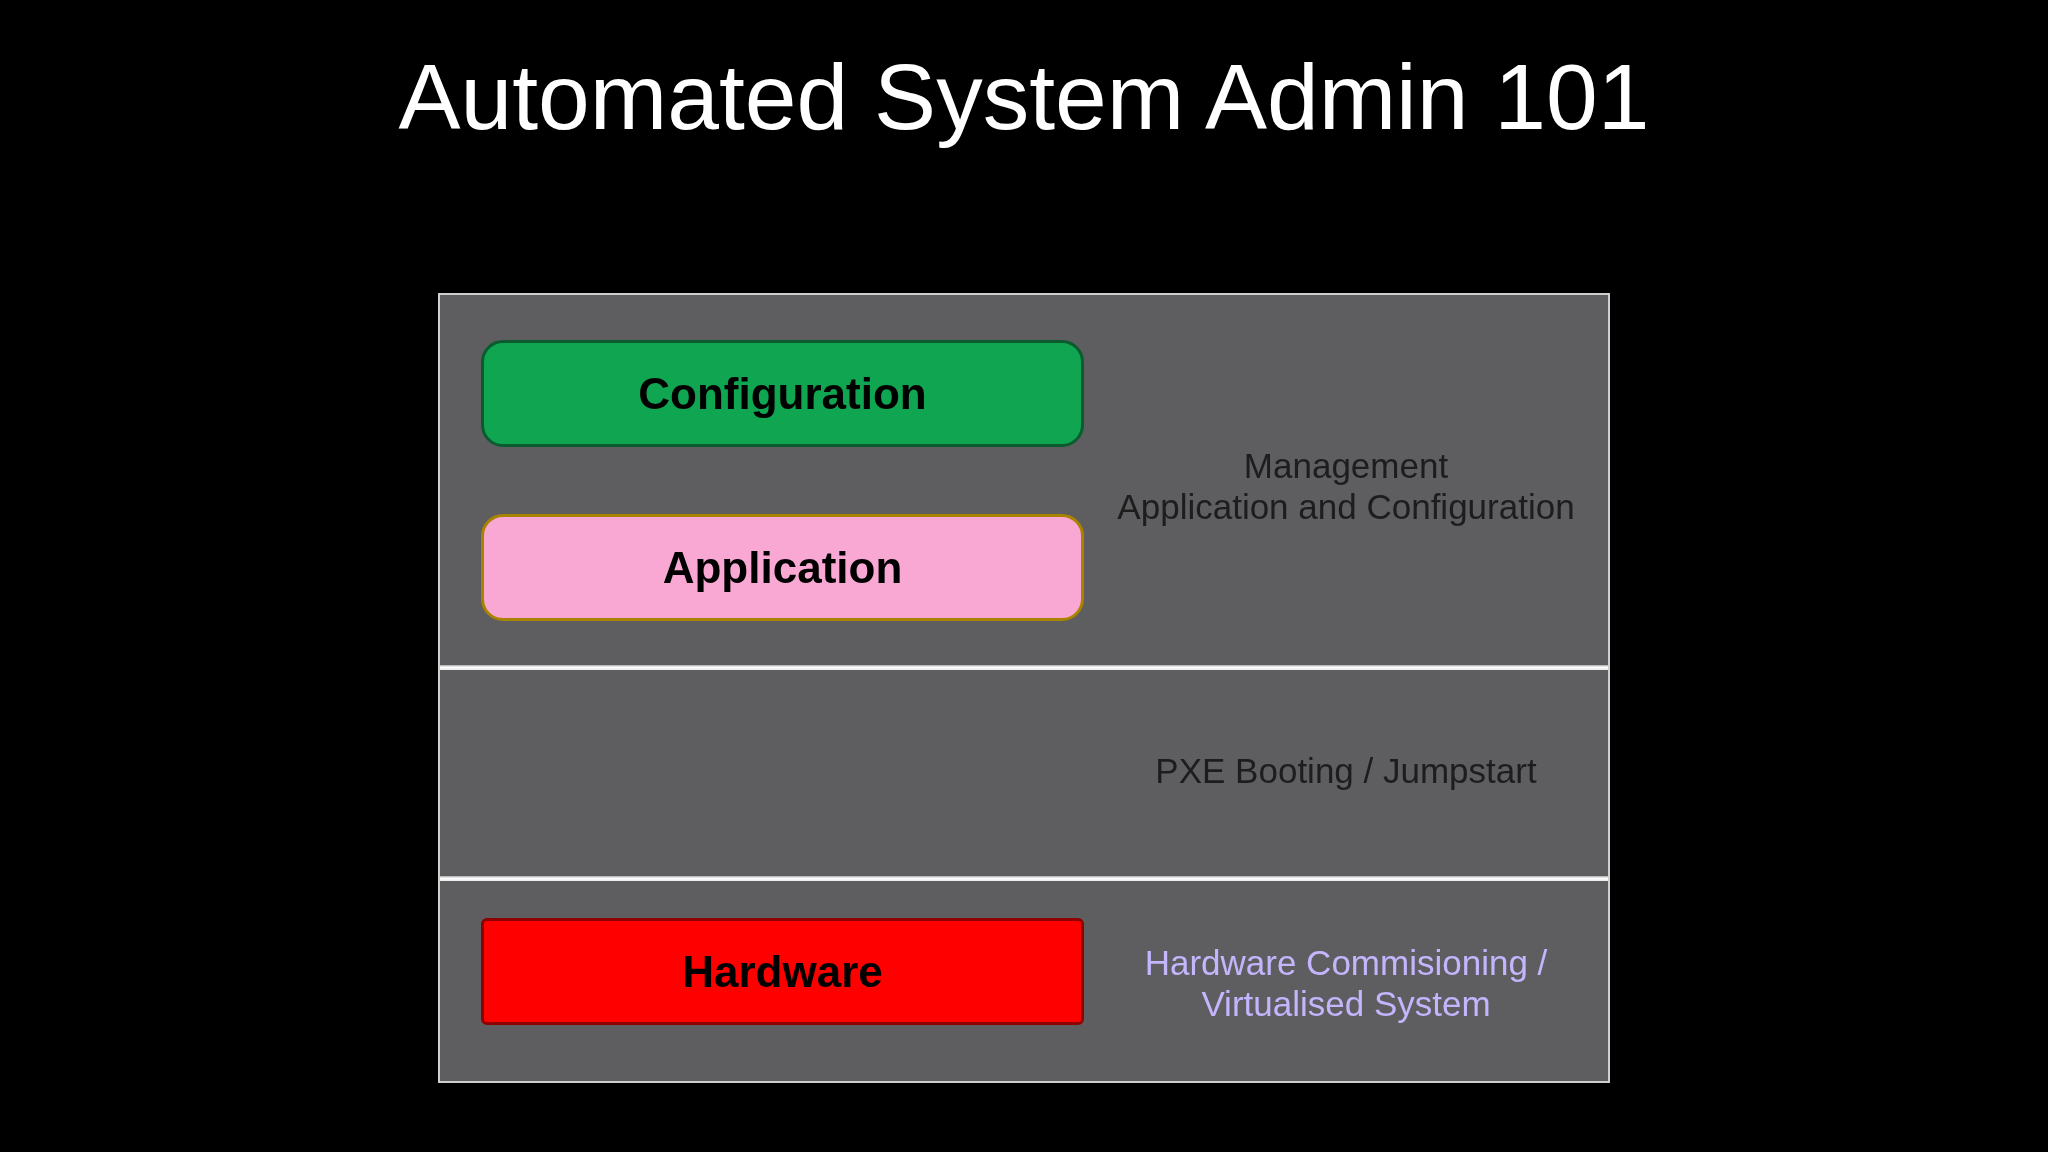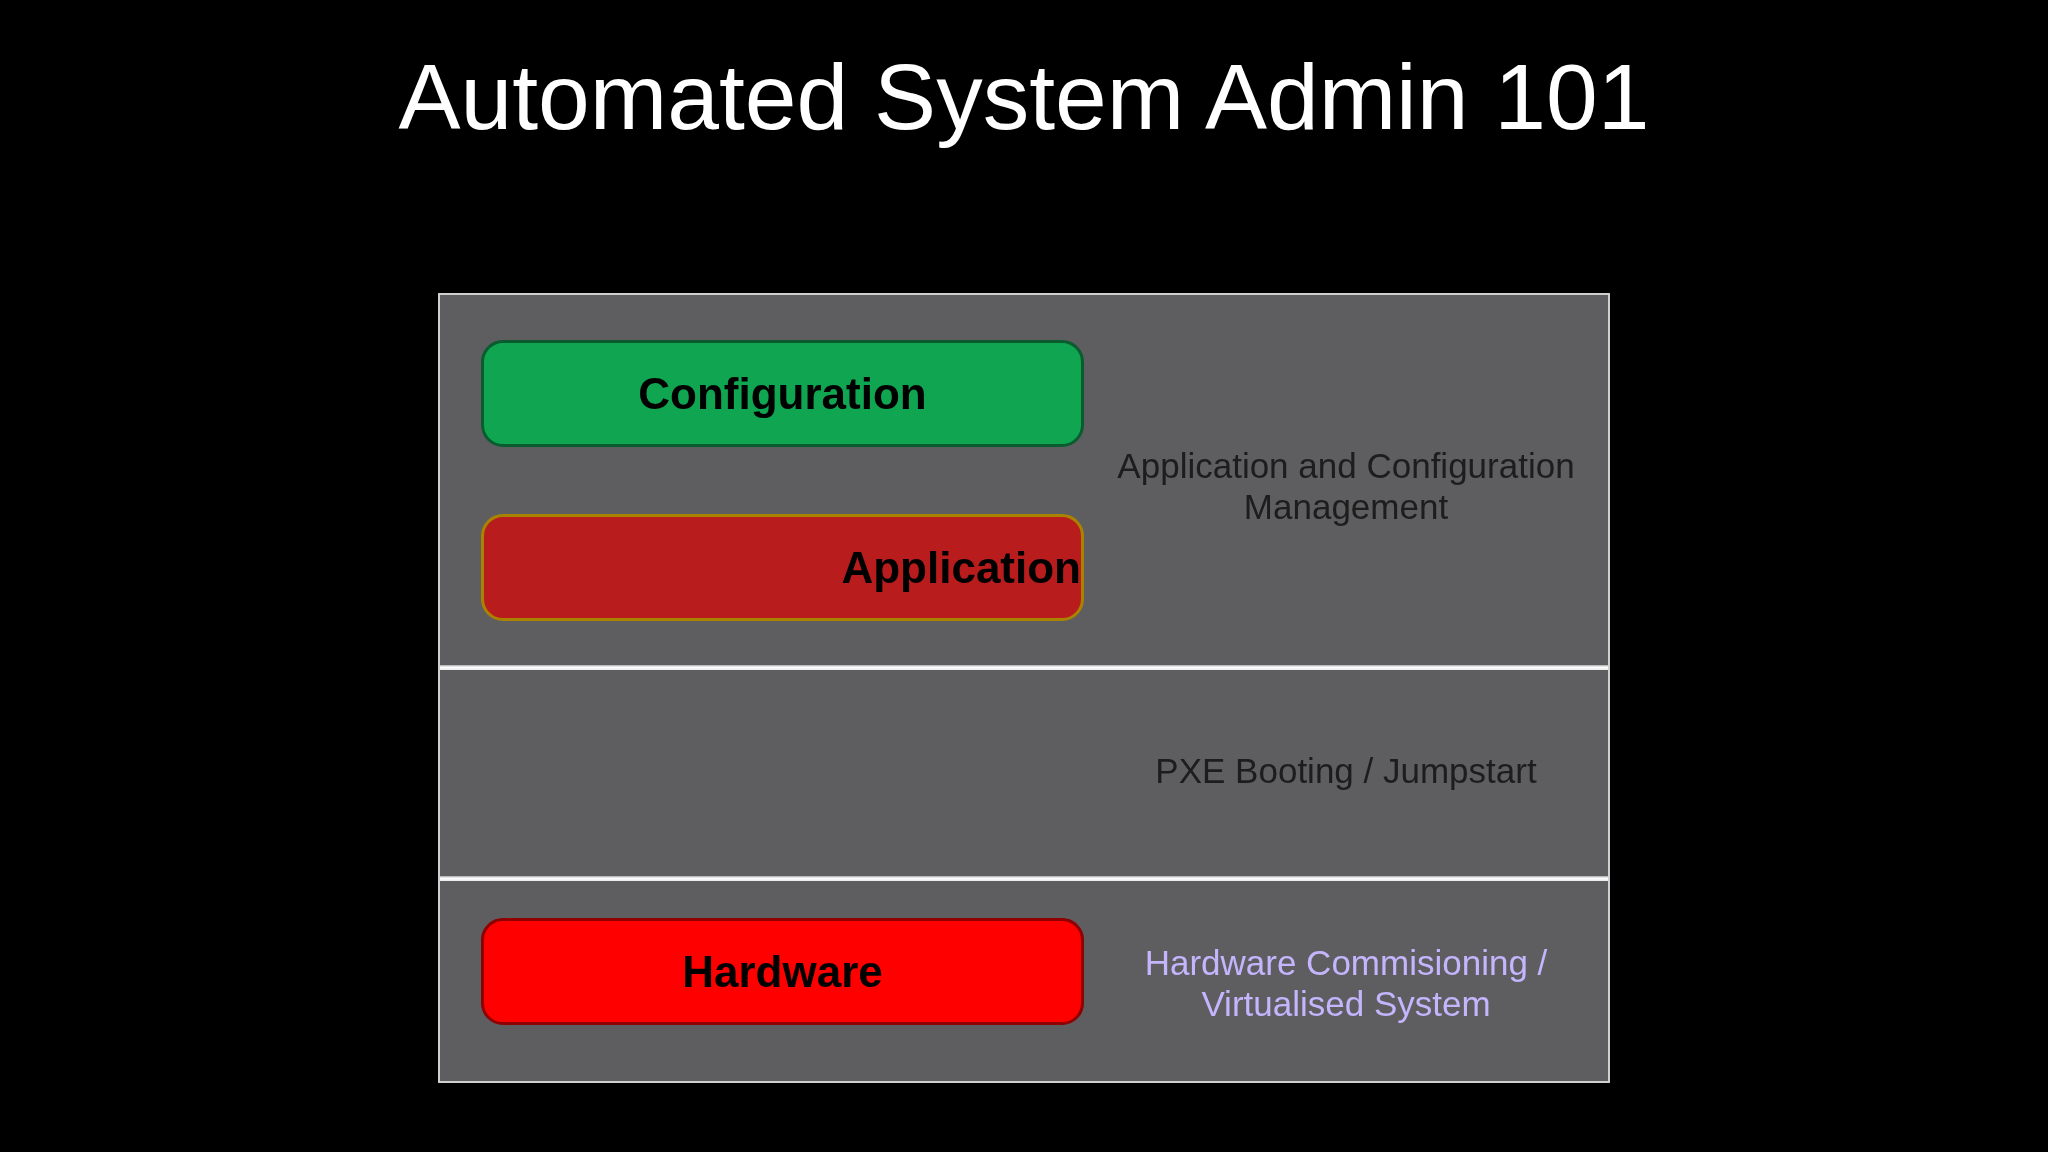--- a/index.html
+++ b/index.html
@@ -55,21 +55,21 @@
     border-radius: 22px;
     display: flex;
     align-items: center;
     justify-content: center;
     font-size: 44px;
     font-weight: 700;
   }
   .block-configuration { top: 45px; }
   .block-application   { top: 219px; }
   .block-os            { top: 36px; }
-  .block-hardware      { top: 37px; }
+  .block-hardware      { top: 37px; border-radius: 6px; }
 
   .side-label {
     position: absolute;
     left: 646px;
     width: 520px;
     text-align: center;
     font-size: 35px;
     line-height: 41px;
     font-weight: 400;
   }
@@ -83,26 +83,26 @@
 <div class="slide" style="background-color: rgb(0, 0, 0);">
 
   <h1 class="title" style="color: rgb(255, 255, 255);">Automated System Admin 101</h1>
 
   <div class="panel" style="background-color: rgb(94, 94, 97); border-color: rgb(207, 207, 207);">
 
     <section class="sec sec-1">
       <div class="block block-configuration" style="background-color: rgb(15, 165, 81); border-color: rgb(10, 92, 47); color: rgb(0, 0, 0);">
         <span>Configuration</span>
       </div>
-      <div class="block block-application" style="background-color: #b91c1c; border-color: rgb(169, 131, 0); color: rgb(0, 0, 0); justify-content: flex-end;">
+      <div class="block block-application" style="background-color: #f9a8d4; border-color: rgb(169, 131, 0); color: rgb(0, 0, 0);">
         <span>Application</span>
       </div>
       <div class="side-label side-label-1" style="color: rgb(29, 29, 29);">
+        <div>Management</div>
         <div>Application and Configuration</div>
-        <div>Management</div>
       </div>
     </section>
 
     <div class="sep"></div>
 
     <section class="sec sec-2">
       <div class="side-label side-label-2" style="color: rgb(29, 29, 29);">
         <div>PXE Booting / Jumpstart</div>
       </div>
     </section>

